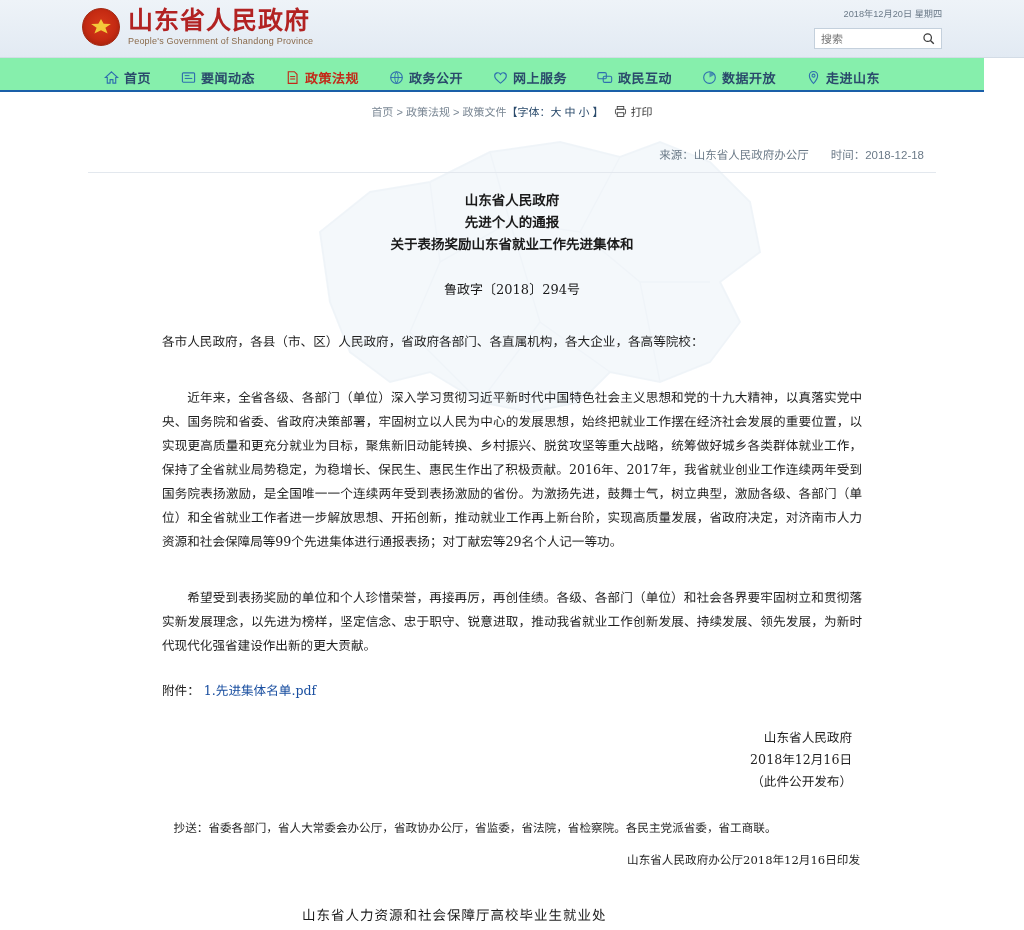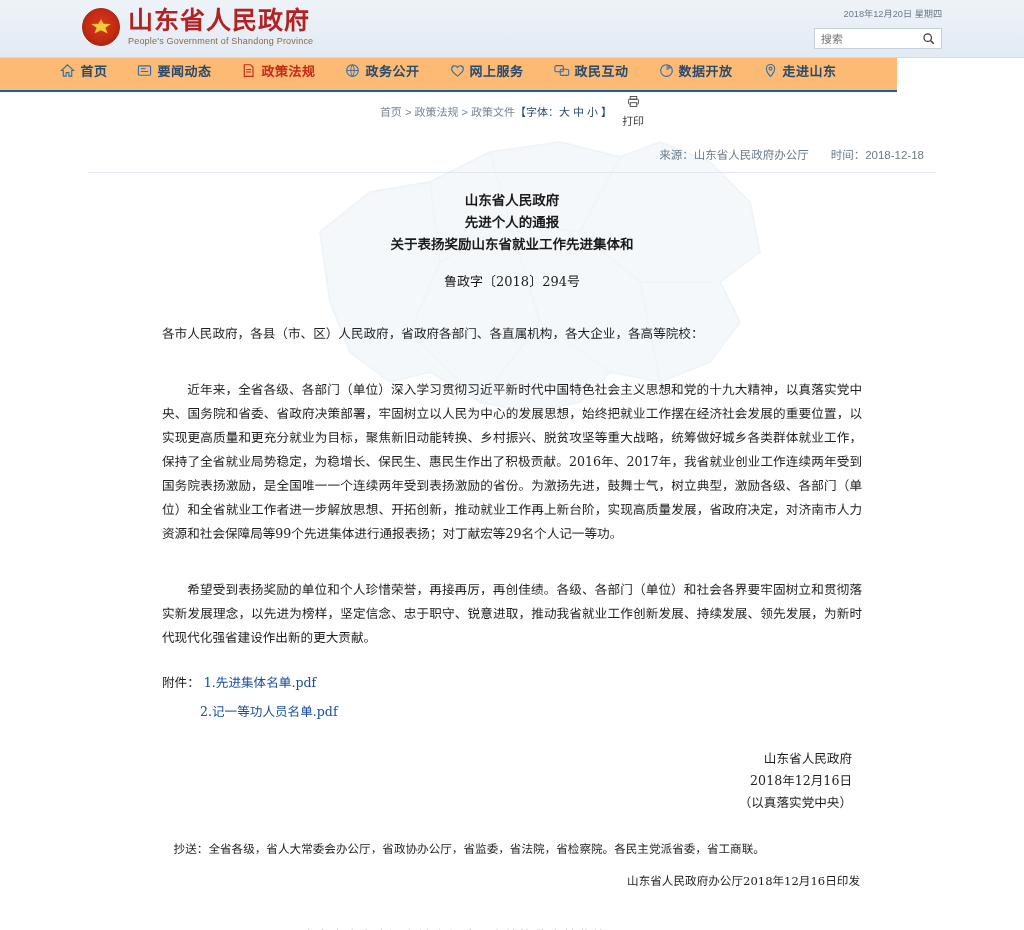--- a/index.html
+++ b/index.html
@@ -66,24 +66,24 @@
     font-size: 11px; color: #9aa7b3; padding: 0 6px;
     background: transparent; font-family: "Liberation Sans", sans-serif;
   }
   .search-btn {
     width: 26px; height: 19px; border: 0; background: transparent;
     cursor: pointer; display: flex; align-items: center; justify-content: center;
   }
 
   
   .nav {
-    width: 897px; height: 34px;
-    background: #fdba74;
+    width: 984px; height: 34px;
+    background: #86efac;
     border-bottom: 2px solid #1a5fa8;
-    display: flex; align-items: flex-start; justify-content: center;
+    display: flex; align-items: flex-end; justify-content: center;
     gap: 0px;
   }
   .nav-inner { display: flex; align-items: center; gap: 26px; }
   .nav-item {
     display: flex; align-items: center; gap: 5px;
     font-size: 13px; color: #2a4a6b; cursor: pointer;
     padding: 3px 2px; white-space: nowrap;
   }
   .nav-item .nav-label { font-weight: bold; letter-spacing: .5px; }
   .nav-item.active .nav-label { color: #c32a19; }
@@ -111,21 +111,21 @@
     padding-top: 6px;
   }
   .crumb-row {
     display: flex; align-items: center; justify-content: center;
     height: 26px;
     font-size: 11px; color: #7a8794;
     padding: 0 4px;
   }
   .tools { display: flex; align-items: center; gap: 10px; font-size: 11px; color: #2a4a6b; }
   .fontsize { color: #2a4a6b; }
-  .print { display: flex; align-items: center; gap: 4px; cursor: pointer; color: #3a3a3a; flex-direction: column; }
+  .print { display: flex; align-items: center; gap: 4px; cursor: pointer; color: #3a3a3a; }
 
   .doc-title {
     text-align: center;
     font-family: "DejaVu Serif", serif;
     font-size: 19px; font-weight: bold; color: #123a66;
     letter-spacing: .5px;
     margin: 14px 0 0 0;
     line-height: 28px;
   }
   .meta-row {
@@ -145,21 +145,21 @@
     padding: 16px 0 0 0;
     font-family: "DejaVu Serif", serif;
     color: #1f1f1f;
   }
   .hd-line {
     text-align: center;
     font-size: 13.5px; font-weight: bold;
     line-height: 22px; color: #1a1a1a;
   }
   .docnum {
-    text-align: center; font-size: 13px; margin-top: 16px; color: #1a1a1a;
+    text-align: center; font-size: 13px; margin-top: 24px; color: #1a1a1a;
   }
   .p {
     font-size: 12.6px; line-height: 24px; color: #1f1f1f;
     margin-top: 32px; text-align: justify;
   }
   .p.indent { text-indent: 2em; }
   .attach-label { font-size: 12.6px; margin-top: 22px; }
   .attach-link {
     color: #1a4fa0; text-decoration: none; cursor: pointer; font-size: 12.6px;
   }
@@ -334,31 +334,28 @@
       <div class="docnum">鲁政字〔2018〕294号</div>
 
       <div class="p">各市人民政府，各县（市、区）人民政府，省政府各部门、各直属机构，各大企业，各高等院校：</div>
       <div class="p indent">近年来，全省各级、各部门（单位）深入学习贯彻习近平新时代中国特色社会主义思想和党的十九大精神，以真落实党中央、国务院和省委、省政府决策部署，牢固树立以人民为中心的发展思想，始终把就业工作摆在经济社会发展的重要位置，以实现更高质量和更充分就业为目标，聚焦新旧动能转换、乡村振兴、脱贫攻坚等重大战略，统筹做好城乡各类群体就业工作，保持了全省就业局势稳定，为稳增长、保民生、惠民生作出了积极贡献。2016年、2017年，我省就业创业工作连续两年受到国务院表扬激励，是全国唯一一个连续两年受到表扬激励的省份。为激扬先进，鼓舞士气，树立典型，激励各级、各部门（单位）和全省就业工作者进一步解放思想、开拓创新，推动就业工作再上新台阶，实现高质量发展，省政府决定，对济南市人力资源和社会保障局等99个先进集体进行通报表扬；对丁献宏等29名个人记一等功。</div>
       <div class="p indent">希望受到表扬奖励的单位和个人珍惜荣誉，再接再厉，再创佳绩。各级、各部门（单位）和社会各界要牢固树立和贯彻落实新发展理念，以先进为榜样，坚定信念、忠于职守、锐意进取，推动我省就业工作创新发展、持续发展、领先发展，为新时代现代化强省建设作出新的更大贡献。</div>
 
       <div class="attach-label">
         <span>附件：</span>
         <a class="attach-link" href="#">1.先进集体名单.pdf</a>
       </div>
-      <div class="attach-row2">
-        <a class="attach-link" href="#">2.记一等功人员名单.pdf</a>
-      </div>
 
       <div class="signoff">
         <div>山东省人民政府</div>
         <div>2018年12月16日</div>
-        <div>（以真落实党中央）</div>
-      </div>
-
-      <div class="cc">抄送：全省各级，省人大常委会办公厅，省政协办公厅，省监委，省法院，省检察院。各民主党派省委，省工商联。</div>
+        <div>（此件公开发布）</div>
+      </div>
+
+      <div class="cc">抄送：省委各部门，省人大常委会办公厅，省政协办公厅，省监委，省法院，省检察院。各民主党派省委，省工商联。</div>
       <div class="printer-line">山东省人民政府办公厅2018年12月16日印发</div>
 
       <div class="unit-list">
         <div class="unit-row"><span class="unit-item">山东省人力资源和社会保障厅高校毕业生就业处</span></div>
 
       </div>
     </div>
 
   </div>
 </div>

